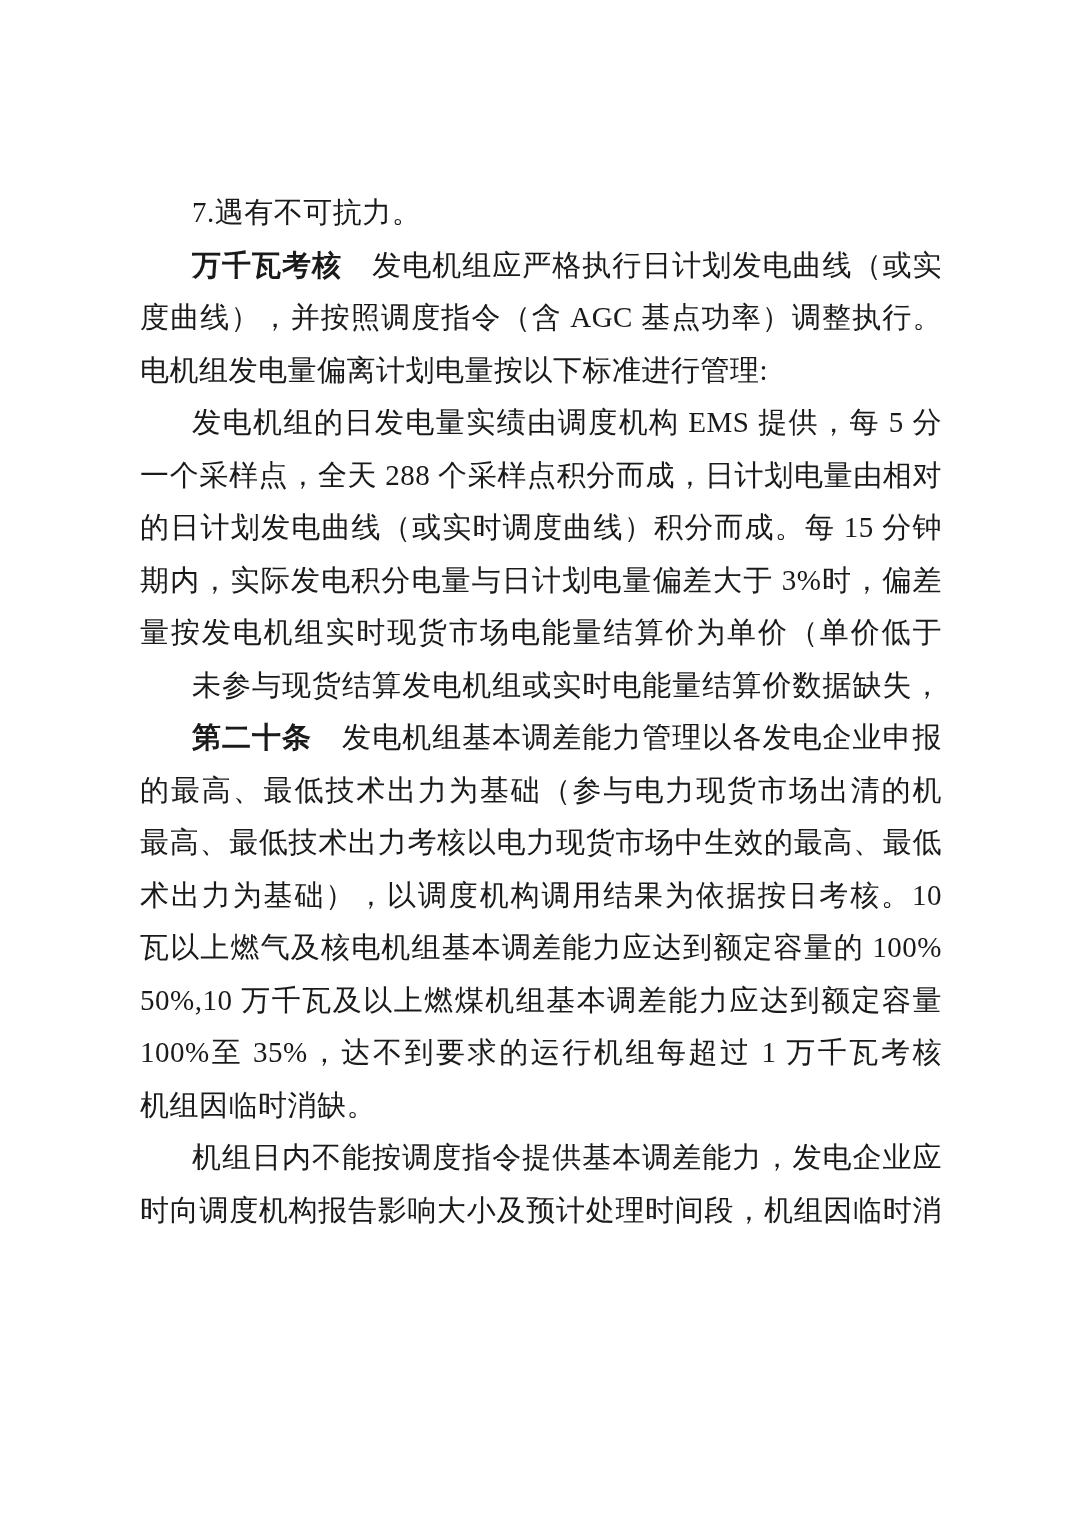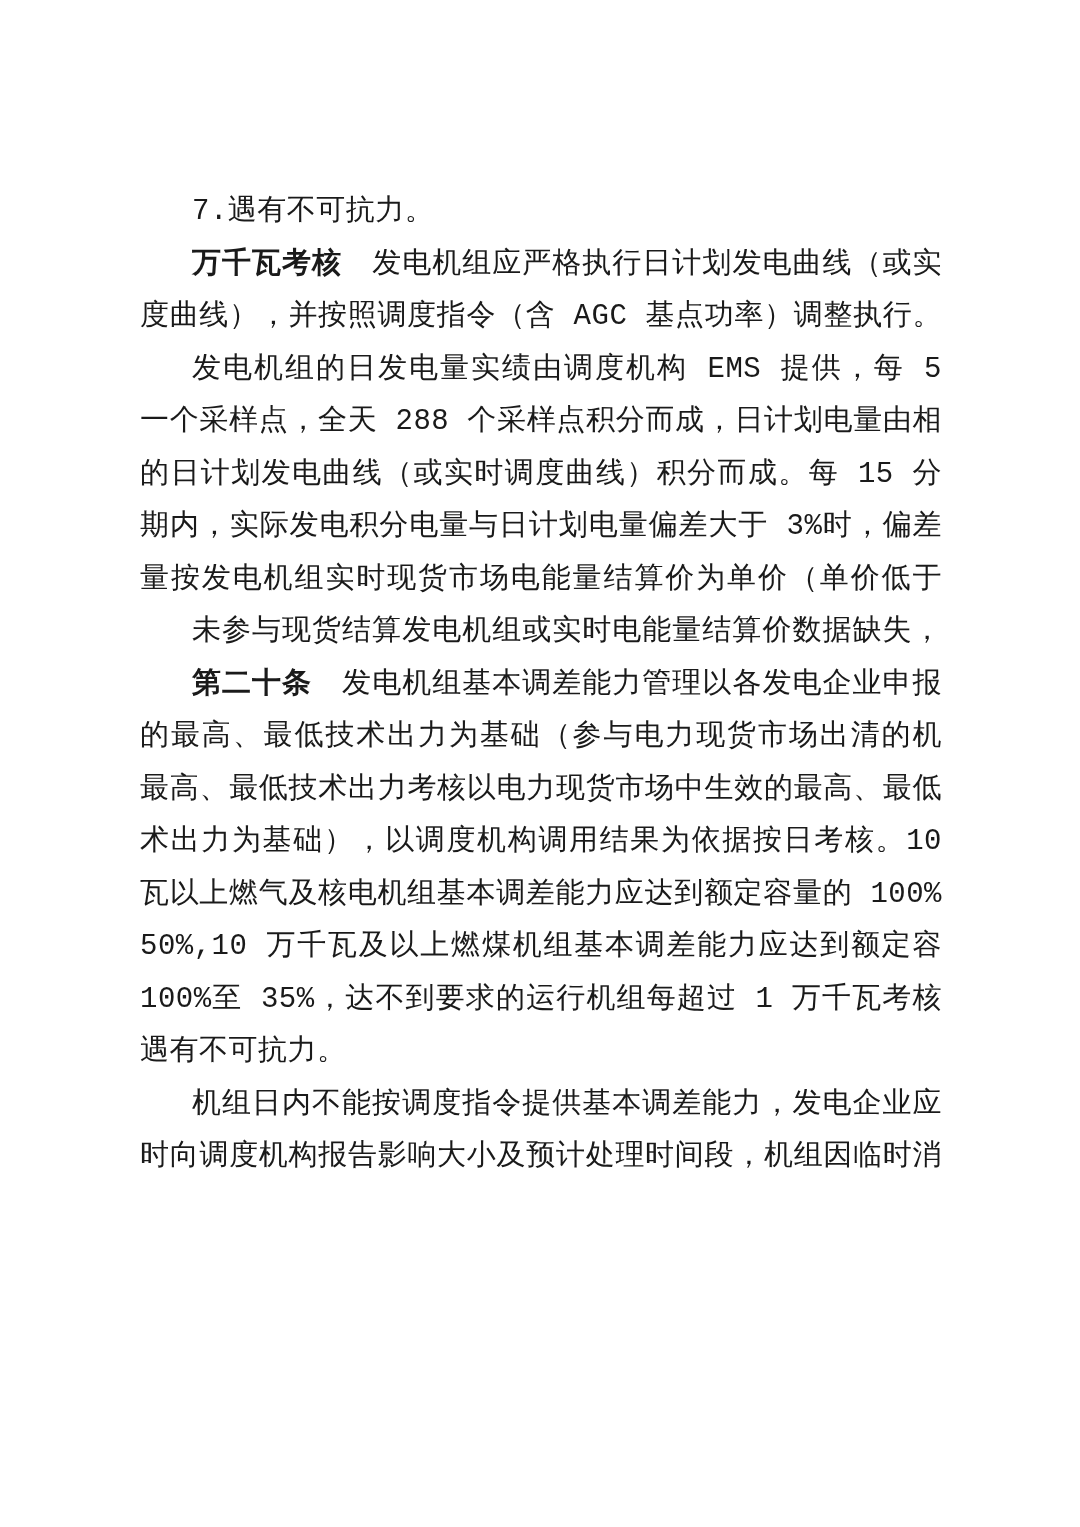--- a/index.html
+++ b/index.html
@@ -2,21 +2,21 @@
 <html><head>
 <meta charset="utf-8">
 <style>
   html, body { margin: 0; padding: 0; background: #ffffff; }
   .page {
     position: relative;
     width: 1080px;
     height: 1242px;
     background: #ffffff;
     color: #1a1a1a;
-    font-family: Liberation Mono, monospace;
+    font-family: Liberation Serif, serif;
     overflow: hidden;
   }
   .text-block {
     position: absolute;
     left: 140px;
     top: 186px;
     width: 802px;
   }
   .line {
     font-size: 29px;
@@ -47,31 +47,32 @@
   }
 </style>
 </head>
 <body>
 
 <div class="page">
   <div class="text-block">
       <div class="line indent"><span class="run">7.遇有不可抗力。</span></div>
       <div class="line fill indent"><span class="run bold">万千瓦考核</span><span class="run">　发电机组应严格执行日计划发电曲线（或实时调</span></div>
       <div class="line fill"><span class="run">度曲线），并按照调度指令（含 AGC 基点功率）调整执行。发</span></div>
+      <div class="line"><span class="run">电机组发电量偏离计划电量按以下标准进行管理:</span></div>
       <div class="line fill indent"><span class="run">发电机组的日发电量实绩由调度机构 EMS 提供，每 5 分钟</span></div>
       <div class="line fill"><span class="run">一个采样点，全天 288 个采样点积分而成，日计划电量由相对应</span></div>
       <div class="line fill"><span class="run">的日计划发电曲线（或实时调度曲线）积分而成。每 15 分钟周</span></div>
       <div class="line fill"><span class="run">期内，实际发电积分电量与日计划电量偏差大于 3%时，偏差电</span></div>
       <div class="line fill"><span class="run">量按发电机组实时现货市场电能量结算价为单价（单价低于 0.1</span></div>
       <div class="line fill indent"><span class="run">未参与现货结算发电机组或实时电能量结算价数据缺失，以</span></div>
       <div class="line fill indent"><span class="run bold">第二十条</span><span class="run">　发电机组基本调差能力管理以各发电企业申报</span></div>
       <div class="line fill"><span class="run">的最高、最低技术出力为基础（参与电力现货市场出清的机组，</span></div>
       <div class="line fill"><span class="run">最高、最低技术出力考核以电力现货市场中生效的最高、最低技</span></div>
       <div class="line fill"><span class="run">术出力为基础），以调度机构调用结果为依据按日考核。10 万千</span></div>
       <div class="line fill"><span class="run">瓦以上燃气及核电机组基本调差能力应达到额定容量的 100%至</span></div>
       <div class="line fill"><span class="run">50%,10 万千瓦及以上燃煤机组基本调差能力应达到额定容量的</span></div>
       <div class="line fill"><span class="run">100%至 35%，达不到要求的运行机组每超过 1 万千瓦考核 1500</span></div>
-      <div class="line"><span class="run">遇有不可抗力。</span></div>
+      <div class="line"><span class="run">机组因临时消缺。</span></div>
       <div class="line fill indent"><span class="run">机组日内不能按调度指令提供基本调差能力，发电企业应及</span></div>
       <div class="line fill"><span class="run">时向调度机构报告影响大小及预计处理时间段，机组因临时消缺</span></div>
     </div>
   <div class="footer">— 11 —</div>
 </div>
 
 </body></html>

